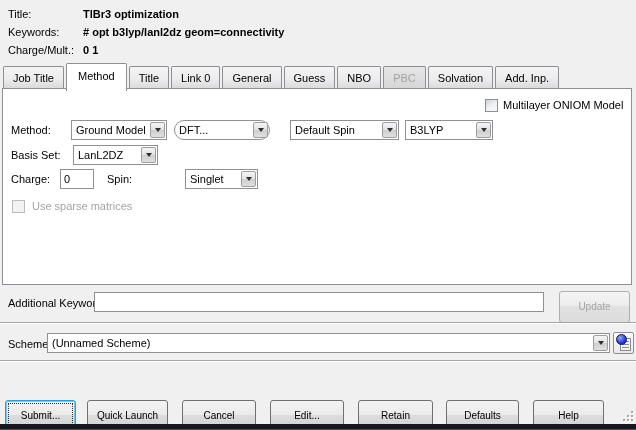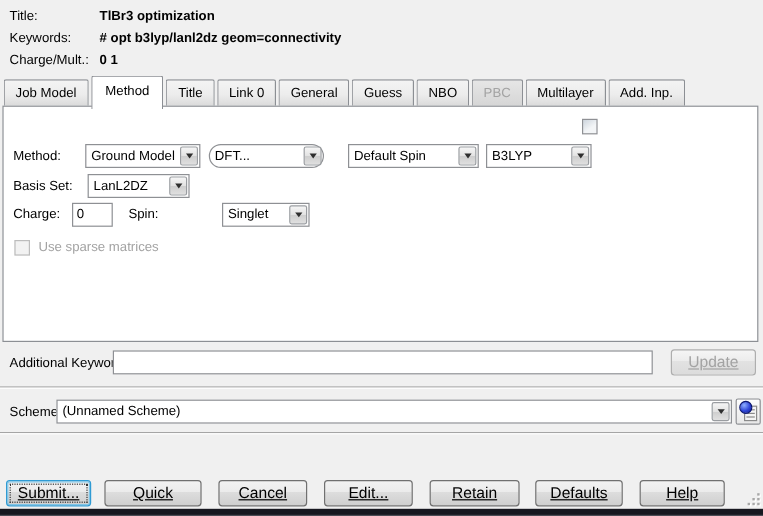--- a/index.html
+++ b/index.html
@@ -80,27 +80,26 @@
   
   .tbox{
     position:absolute;height:20px;box-sizing:border-box;
     border:1px solid #8e9094;background:#fff;
     font-family:"Liberation Sans", sans-serif;font-size:11px;
     padding:0 3px;margin:0;
   }
 
   
   .btn{
-    position:absolute;height:22px;box-sizing:border-box;
+    position:absolute;height:32px;box-sizing:border-box;
     border:1px solid #707070;border-radius:3px;
     background:linear-gradient(#f2f2f2,#ebebeb 45%,#dddddd 46%,#cfcfcf);
-    font-family:"Liberation Sans", sans-serif;font-size:13px;color:#000;
+    font-family:"Liberation Sans", sans-serif;font-size:10px;color:#000;
     text-align:center;line-height:20px;
     padding:0;
-    text-decoration:underline;
   }
   .btn.disabled{color:#a3a3a3;background:linear-gradient(#f5f5f5,#ececec 45%,#e2e2e2 46%,#dcdcdc);border-color:#aeaeae;}
   .btn.focused{
     border:1px solid #2f9bd4;
     box-shadow:0 0 0 1px #7fc5e8 inset;
     outline:1px dotted #333;outline-offset:-4px;
   }
 
   
   .sep{position:absolute;left:0;width:636px;height:2px;border-top:1px solid #a5a5a5;border-bottom:1px solid #ffffff;box-sizing:border-box;}
@@ -133,35 +132,36 @@
 <div class="window">
 
   <div class="abs lbl" style="left:8px;top:8px;">Title:</div>
   <div class="abs val" style="left:83px;top:8px;">TlBr3 optimization</div>
   <div class="abs lbl" style="left:8px;top:26px;">Keywords:</div>
   <div class="abs val" style="left:83px;top:26px;"># opt b3lyp/lanl2dz geom=connectivity</div>
   <div class="abs lbl" style="left:8px;top:44px;">Charge/Mult.:</div>
   <div class="abs val" style="left:83px;top:44px;">0 1</div>
 
   <div class="tabbar">
-    <div class="tab">Job Model</div>
+    <div class="tab">Job Title</div>
     <div class="tab active">Method</div>
     <div class="tab">Title</div>
     <div class="tab">Link 0</div>
     <div class="tab">General</div>
     <div class="tab">Guess</div>
     <div class="tab">NBO</div>
     <div class="tab disabled">PBC</div>
-    <div class="tab">Multilayer</div>
+    <div class="tab">Solvation</div>
     <div class="tab">Add. Inp.</div>
   </div>
 
   <div class="panel">
 
     <span class="cb abs" style="left:482px;top:10px;"></span>
+    <div class="abs lbl" style="left:500px;top:10px;">Multilayer ONIOM Model</div>
 
     <div class="abs lbl" style="left:8px;top:35px;">Method:</div>
 
     <div class="combo" style="left:68px;top:31px;width:96px;">
       <span class="combo-text">Ground Model</span>
       <span class="combo-btn">
           <i class="arr"></i>
         </span>
     </div>
     <div class="combo" style="left:171px;top:31px;width:96px;border-radius:10px;">

